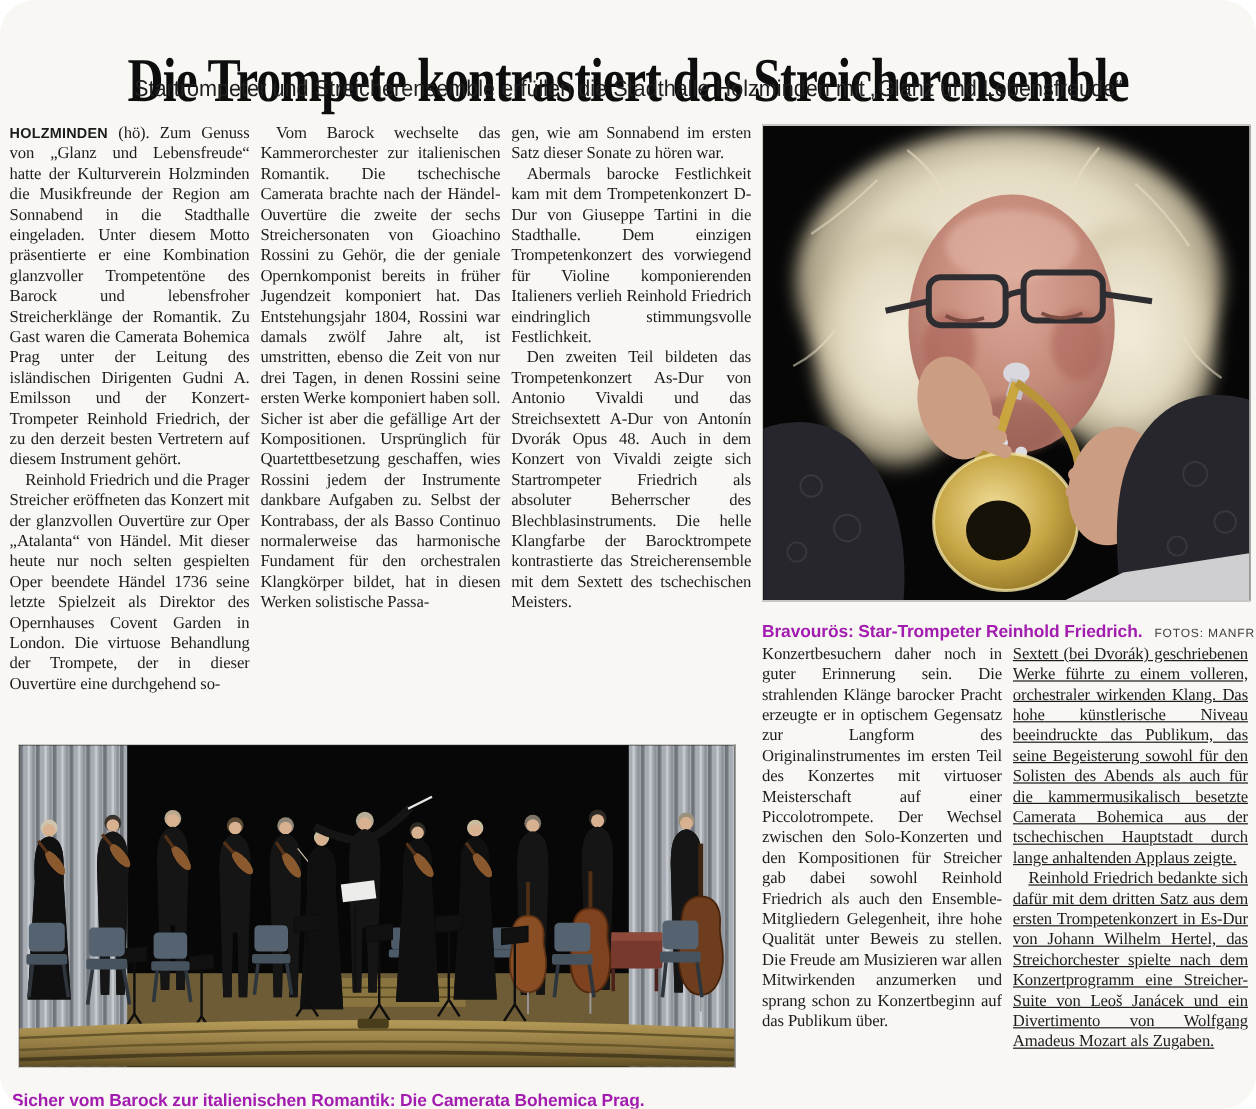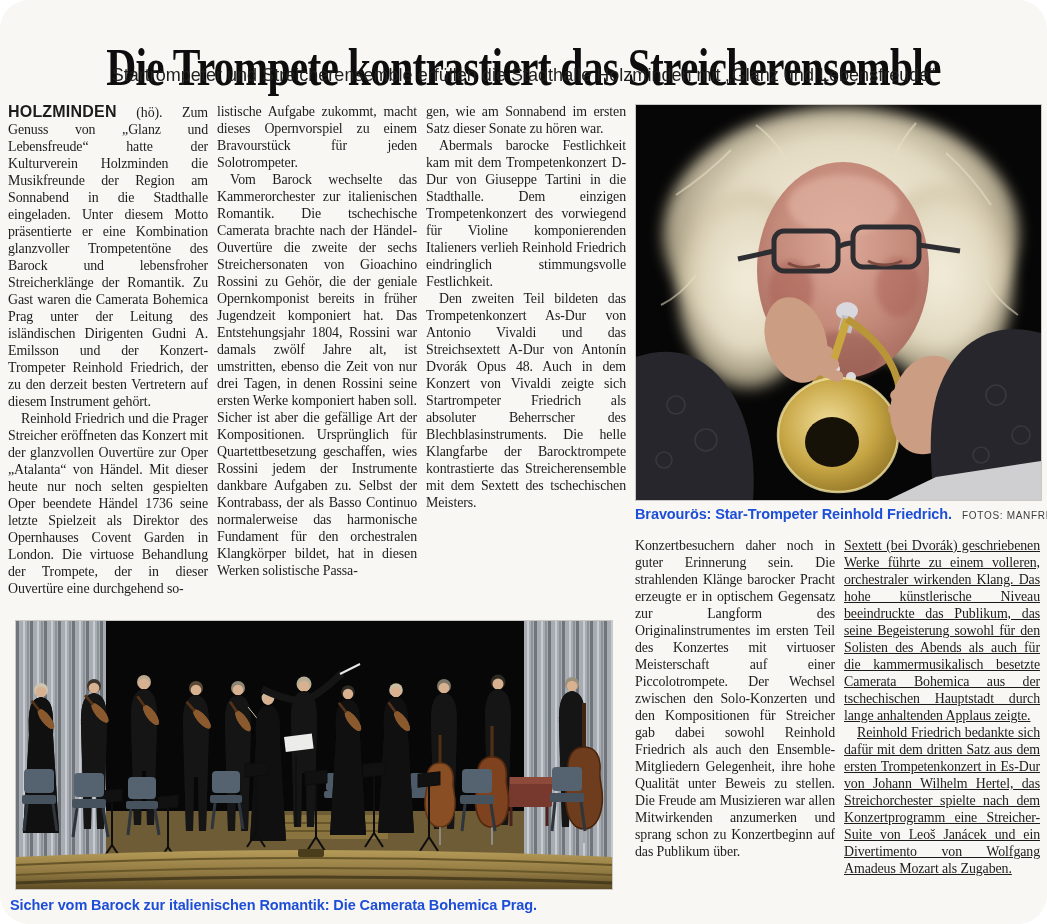--- a/index.html
+++ b/index.html
@@ -21,55 +21,54 @@
     color:#202020; transform:scaleX(.95); transform-origin:50% 50%; white-space:nowrap;
   }
   
   .col{
     position:absolute; overflow:hidden;
     font-size:13.9px; line-height:17px; text-align:justify;
     letter-spacing:-.1px; hyphens:auto; -webkit-hyphens:auto;
   }
   .col p{margin:0; text-align:justify;}
   .col p.ind{text-indent:13px;}
-  .lead{font-family:"Liberation Sans", sans-serif; font-weight:700; font-size:16px; letter-spacing:.2px;}
+  .lead{font-family:"Liberation Sans", sans-serif; font-weight:700; font-size:12px; letter-spacing:.2px;}
   #col1{left:8px;   top:103px; width:200px; height:512px;}
   #col2{left:217px; top:103px; width:200px; height:512px;}
   #col3{left:426px; top:103px; width:200px; height:512px;}
   #col4{left:635px; top:537px; width:200px; height:386px;}
   #col5{left:844px; top:537px; width:196px; height:386px;text-decoration:underline;}
   
   .photo{position:absolute; display:block; border:1px solid #c9c8c4; background:#000;}
   #photo-trumpeter{left:635px; top:104px;}
   #photo-orchestra{left:15px;  top:620px;}
   
   .caption-row{
     position:absolute; display:flex; align-items:baseline; gap:10px;
     font-family:"Liberation Sans", sans-serif;
   }
   #caption-trumpeter{left:635px; top:506px; width:406px;}
   #caption-orchestra{left:10px;  top:897px; width:604px;}
-  .caption-text{font-weight:700; font-size:14.5px; color:#1d4ed8; letter-spacing:-.1px; white-space:nowrap;}
+  .caption-text{font-weight:700; font-size:14.5px; color:#a21caf; letter-spacing:-.1px; white-space:nowrap;margin-top:13px;}
   .caption-credit{font-size:10px; color:#3d3d3d; letter-spacing:.7px; white-space:nowrap;}
 </style>
 </head>
 <body>
 
 <div class="page">
 
   <h1 class="headline">Die Trompete kontrastiert das Streicherensemble</h1>
   <div class="subheadline">Startrompeter und Streicherensemble erfüllen die Stadthalle Holzminden mit „Glanz und Lebensfreude“</div>
 
   <div class="col" id="col1" lang="de">
     <p><span class="lead">HOLZMINDEN</span><span> (hö). Zum Genuss von „Glanz und Lebensfreude“ hatte der Kulturverein Holzminden die Musikfreunde der Region am Sonnabend in die Stadthalle eingeladen. Unter diesem Motto präsentierte er eine Kombination glanzvoller Trompetentöne des Barock und lebensfroher Streicherklänge der Romantik. Zu Gast waren die Camerata Bohemica Prag unter der Leitung des isländischen Dirigenten Gudni A. Emilsson und der Konzert-Trompeter Reinhold Friedrich, der zu den derzeit besten Vertretern auf diesem Instrument gehört.</span></p>
     <p class="ind">Reinhold Friedrich und die Prager Streicher eröffneten das Konzert mit der glanzvollen Ouvertüre zur Oper „Atalanta“ von Händel. Mit dieser heute nur noch selten gespielten Oper beendete Händel 1736 seine letzte Spielzeit als Direktor des Opernhauses Covent Garden in London. Die virtuose Behandlung der Trompete, der in dieser Ouvertüre eine durchgehend so-</p>
   </div>
 
   <div class="col" id="col2" lang="de">
-    <p>listische Aufgabe zukommt, macht dieses Opernvorspiel zu einem Bravourstück für jeden Solotrompeter.</p>
     <p class="ind">Vom Barock wechselte das Kammerorchester zur italienischen Romantik. Die tschechische Camerata brachte nach der Händel-Ouvertüre die zweite der sechs Streichersonaten von Gioachino Rossini zu Gehör, die der geniale Opernkomponist bereits in früher Jugendzeit komponiert hat. Das Entstehungsjahr 1804, Rossini war damals zwölf Jahre alt, ist umstritten, ebenso die Zeit von nur drei Tagen, in denen Rossini seine ersten Werke komponiert haben soll. Sicher ist aber die gefällige Art der Kompositionen. Ursprünglich für Quartettbesetzung geschaffen, wies Rossini jedem der Instrumente dankbare Aufgaben zu. Selbst der Kontrabass, der als Basso Continuo normalerweise das harmonische Fundament für den orchestralen Klangkörper bildet, hat in diesen Werken solistische Passa-</p>
   </div>
 
   <div class="col" id="col3" lang="de">
     <p>gen, wie am Sonnabend im ersten Satz dieser Sonate zu hören war.</p>
     <p class="ind">Abermals barocke Festlichkeit kam mit dem Trompetenkonzert D-Dur von Giuseppe Tartini in die Stadthalle. Dem einzigen Trompetenkonzert des vorwiegend für Violine komponierenden Italieners verlieh Reinhold Friedrich eindringlich stimmungsvolle Festlichkeit.</p>
     <p class="ind">Den zweiten Teil bildeten das Trompetenkonzert As-Dur von Antonio Vivaldi und das Streichsextett A-Dur von Antonín Dvorák Opus 48. Auch in dem Konzert von Vivaldi zeigte sich Startrompeter Friedrich als absoluter Beherrscher des Blechblasinstruments. Die helle Klangfarbe der Barocktrompete kontrastierte das Streicherensemble mit dem Sextett des tschechischen Meisters.</p>
   </div>
 
   <svg class="photo" id="photo-trumpeter" width="405" height="395" viewBox="0 0 405 395">

